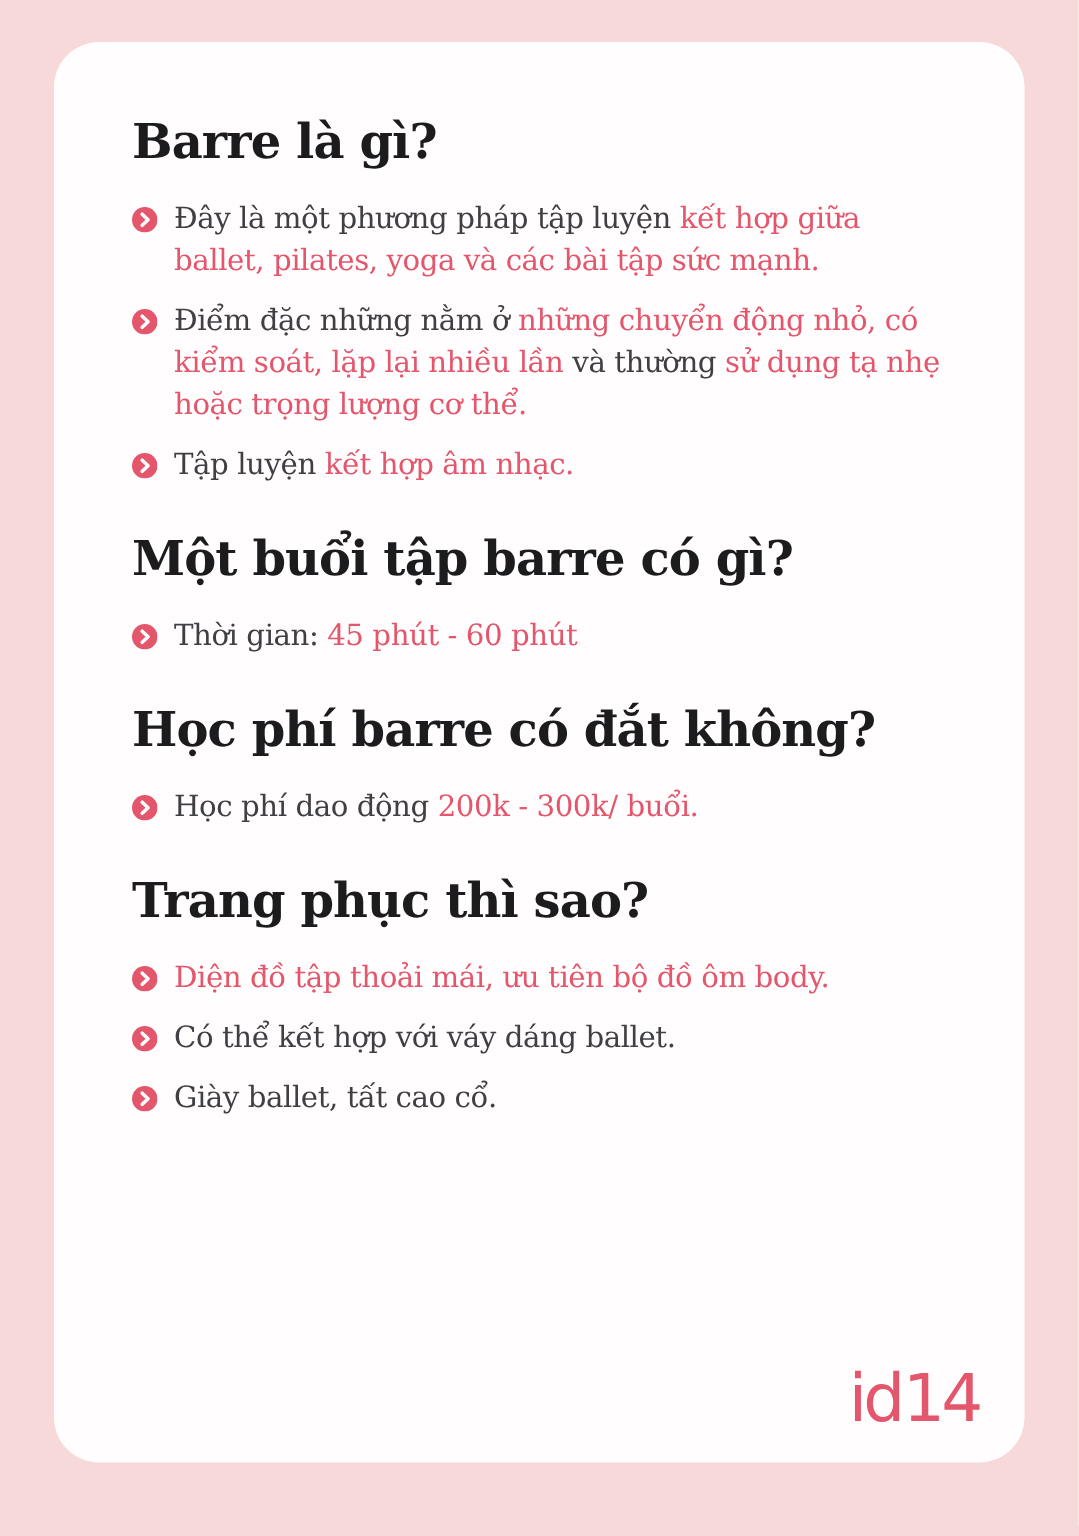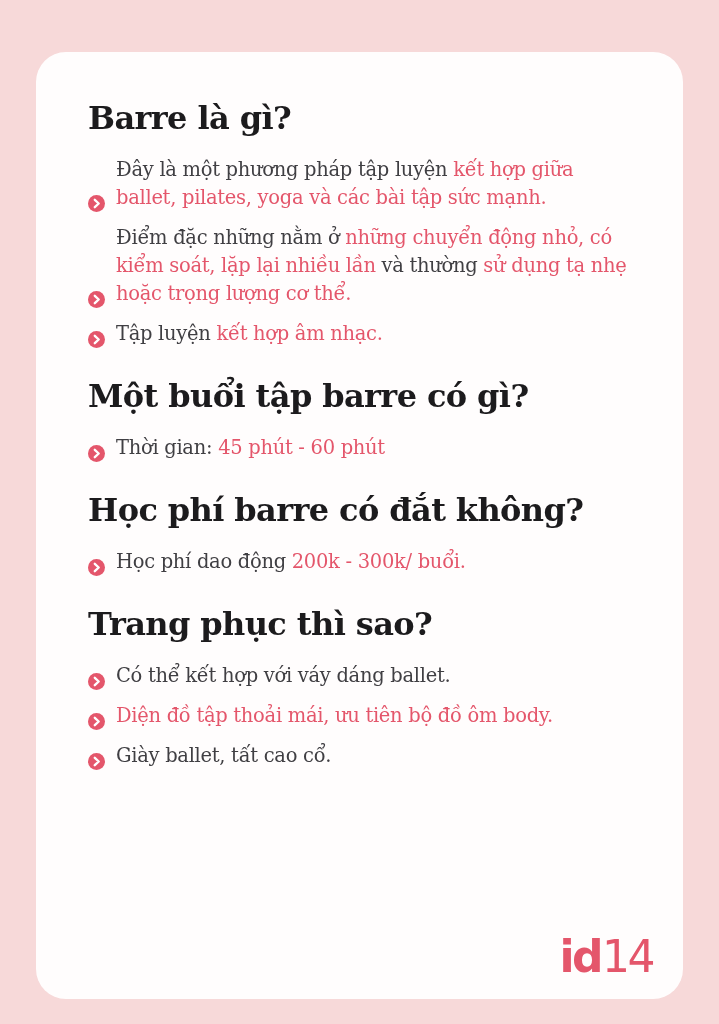--- a/index.html
+++ b/index.html
@@ -10,38 +10,38 @@
     --body:#403f43;
   }
   html,body{margin:0;padding:0;}
   body{
     width:719px;height:1024px;
     background:var(--bg);
     font-family:"DejaVu Serif", serif;
     position:relative;overflow:hidden;
   }
   .card{
-    position:absolute;left:36px;top:52px;
+    position:absolute;left:36px;top:28px;
     width:647px;height:947px;
     background:var(--card);
     border-radius:30px;
     box-sizing:border-box;
     padding:46px 48px 0 52px;
   }
   section{margin:0;}
   h2.heading{
     font-size:32px;line-height:1.25;
     color:var(--heading);
     font-weight:700;
     letter-spacing:-0.6px;
     margin:28px 0 18px 0;
   }
   section:first-child h2.heading{margin-top:0;}
   .bullet{
-    display:flex;align-items:flex-end;
+    display:flex;align-items:flex-start;
     margin:0 0 12px 0;
   }
   .bicon{
     flex:0 0 17px;width:17px;height:17px;
     margin:6px 11px 0 0;
     display:inline-block;
   }
   .bicon svg{display:block;}
   .bicon circle{fill:var(--accent);}
   .bicon path{stroke:#ffffff;stroke-width:2.8;fill:none;stroke-linecap:round;stroke-linejoin:round;}
@@ -53,21 +53,21 @@
   }
   .btext .accent{color:var(--accent);}
   .logo{
     position:absolute;right:30px;bottom:20px;
     font-family:"DejaVu Sans", sans-serif;
     color:var(--accent);
     font-size:44px;line-height:1;
     letter-spacing:-2.5px;
     display:flex;align-items:baseline;
   }
-  .logo .logo-bold{font-weight:700;text-align:right;}
+  .logo .logo-bold{font-weight:400;text-align:right;}
   .logo .logo-light{font-weight:400;margin-left:1px;}
 </style>
 </head>
 <body>
 
 <div class="card">
   <main id="sections">
       <section>
         <h2 class="heading">Barre là gì?</h2>
         <div class="bullet">
@@ -124,30 +124,30 @@
       </section>
       <section>
         <h2 class="heading">Trang phục thì sao?</h2>
         <div class="bullet">
           <span class="bicon">
             <svg viewBox="0 0 20 20" width="17" height="17">
               <circle cx="10" cy="10" r="10"></circle>
               <path d="M8 5.7 12.6 10 8 14.3"></path>
             </svg>
           </span>
-          <p class="btext"><span class="plain">Có thể kết hợp với váy dáng ballet.</span></p>
+          <p class="btext"><span class="accent">Diện đồ tập thoải mái, ưu tiên bộ đồ ôm body.</span></p>
         </div>
         <div class="bullet">
           <span class="bicon">
             <svg viewBox="0 0 20 20" width="17" height="17">
               <circle cx="10" cy="10" r="10"></circle>
               <path d="M8 5.7 12.6 10 8 14.3"></path>
             </svg>
           </span>
-          <p class="btext"><span class="accent">Diện đồ tập thoải mái, ưu tiên bộ đồ ôm body.</span></p>
+          <p class="btext"><span class="plain">Có thể kết hợp với váy dáng ballet.</span></p>
         </div>
         <div class="bullet">
           <span class="bicon">
             <svg viewBox="0 0 20 20" width="17" height="17">
               <circle cx="10" cy="10" r="10"></circle>
               <path d="M8 5.7 12.6 10 8 14.3"></path>
             </svg>
           </span>
           <p class="btext"><span class="plain">Giày ballet, tất cao cổ.</span></p>
         </div>

